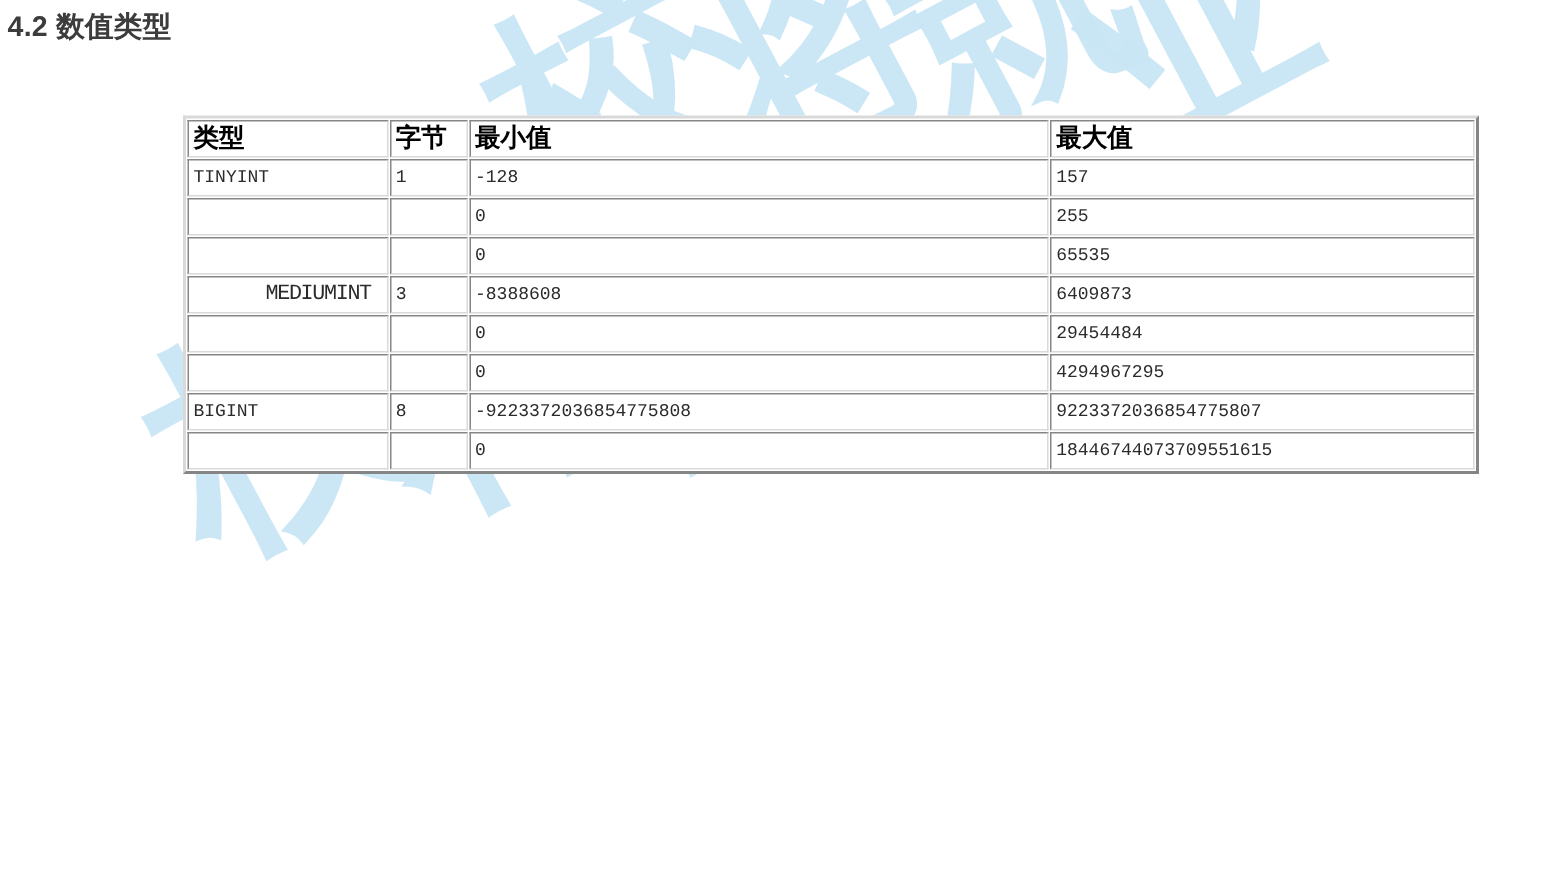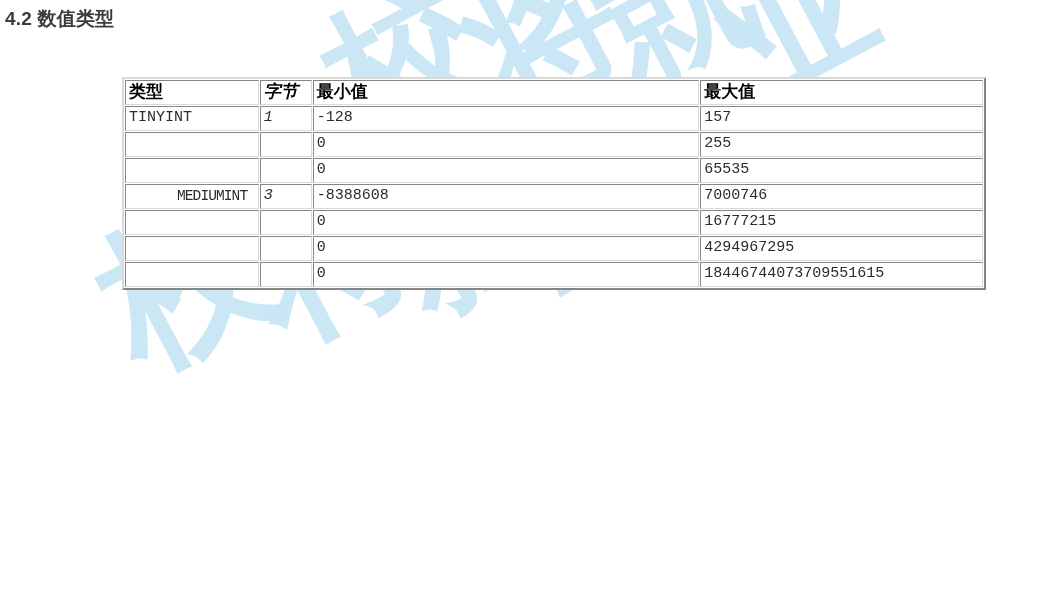--- a/index.html
+++ b/index.html
@@ -71,34 +71,34 @@
     border: 1px inset #dadada;
     background: transparent;
     padding: 1px 2px 2px 3px;
     vertical-align: top;
     height: 23px;
     box-sizing: border-box;
     overflow: hidden;
     white-space: nowrap;
   }
   td.col-type   { width: 124px; }
-  td.col-bytes  { width: 48px; font-style: italic;  }
+  td.col-bytes  { width: 48px;  }
   td.col-min    { width: 358px; }
   td.col-max    { width: 262px; }
 
   .cell-cn {
     font-family: "Liberation Sans", "DejaVu Sans", sans-serif;
     font-weight: 700;
     font-size: 17px;
     color: #000000;
     line-height: 20px;
   }
   .cell-mono {
     font-family: "Liberation Mono", "DejaVu Sans Mono", monospace;
-    font-size: 15px;
+    font-size: 12px;
     color: #2b2b2b;
     line-height: 20px;
     letter-spacing: 0px;
   }
   .cell-mono.squeeze {
     letter-spacing: -0.9px;
     font-size: 14.5px;
     padding-left: 48px;
   }
   .cell-empty { line-height: 20px; }
@@ -143,33 +143,39 @@
         <tr>
           <td class="col-type"><span class="cell-mono cell-empty">&nbsp;</span></td>
           <td class="col-bytes"><span class="cell-mono cell-empty">&nbsp;</span></td>
           <td class="col-min"><span class="cell-mono">0</span></td>
           <td class="col-max"><span class="cell-mono">65535</span></td>
         </tr>
         <tr>
           <td class="col-type"><span class="cell-mono squeeze">MEDIUMINT</span></td>
           <td class="col-bytes"><span class="cell-mono">3</span></td>
           <td class="col-min"><span class="cell-mono">-8388608</span></td>
-          <td class="col-max"><span class="cell-mono">7000746</span></td>
+          <td class="col-max"><span class="cell-mono">6409873</span></td>
         </tr>
         <tr>
           <td class="col-type"><span class="cell-mono cell-empty">&nbsp;</span></td>
           <td class="col-bytes"><span class="cell-mono cell-empty">&nbsp;</span></td>
           <td class="col-min"><span class="cell-mono">0</span></td>
-          <td class="col-max"><span class="cell-mono">16777215</span></td>
+          <td class="col-max"><span class="cell-mono">29454484</span></td>
         </tr>
         <tr>
           <td class="col-type"><span class="cell-mono cell-empty">&nbsp;</span></td>
           <td class="col-bytes"><span class="cell-mono cell-empty">&nbsp;</span></td>
           <td class="col-min"><span class="cell-mono">0</span></td>
           <td class="col-max"><span class="cell-mono">4294967295</span></td>
+        </tr>
+        <tr>
+          <td class="col-type"><span class="cell-mono">BIGINT</span></td>
+          <td class="col-bytes"><span class="cell-mono">8</span></td>
+          <td class="col-min"><span class="cell-mono">-9223372036854775808</span></td>
+          <td class="col-max"><span class="cell-mono">9223372036854775807</span></td>
         </tr>
         <tr>
           <td class="col-type"><span class="cell-mono cell-empty">&nbsp;</span></td>
           <td class="col-bytes"><span class="cell-mono cell-empty">&nbsp;</span></td>
           <td class="col-min"><span class="cell-mono">0</span></td>
           <td class="col-max"><span class="cell-mono">18446744073709551615</span></td>
         </tr>
       </tbody>
   </table>
 </div>

